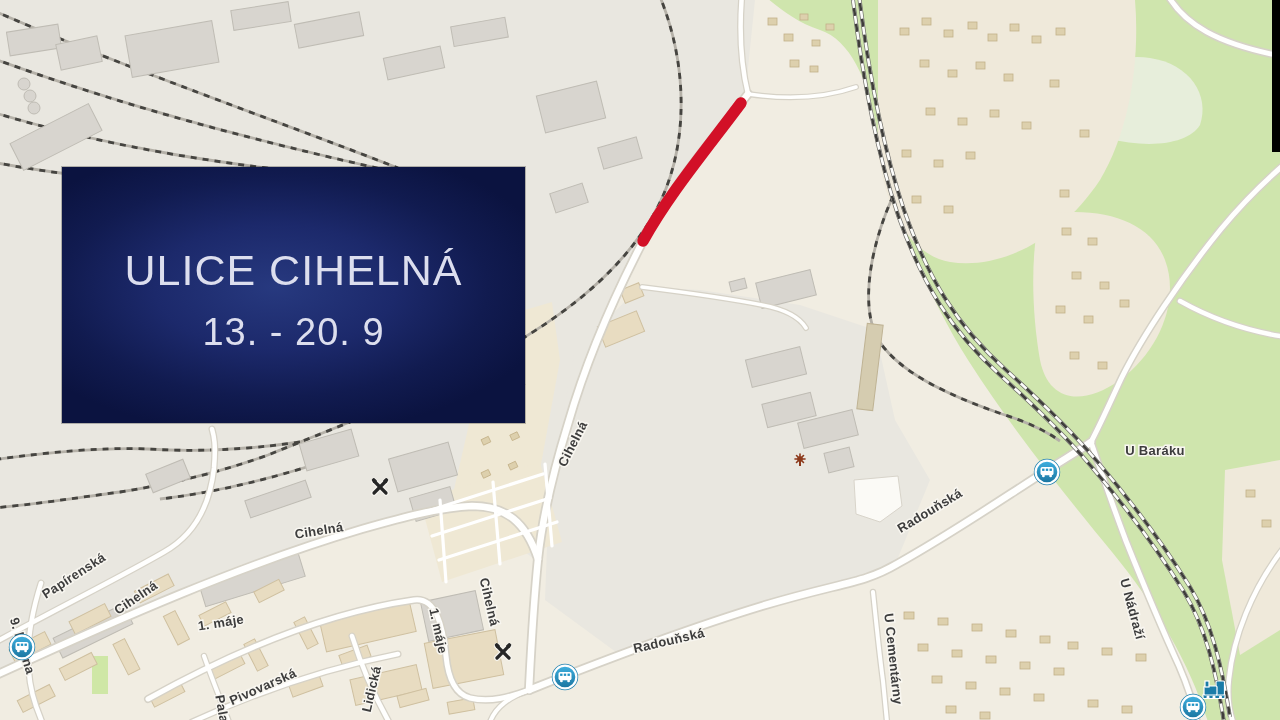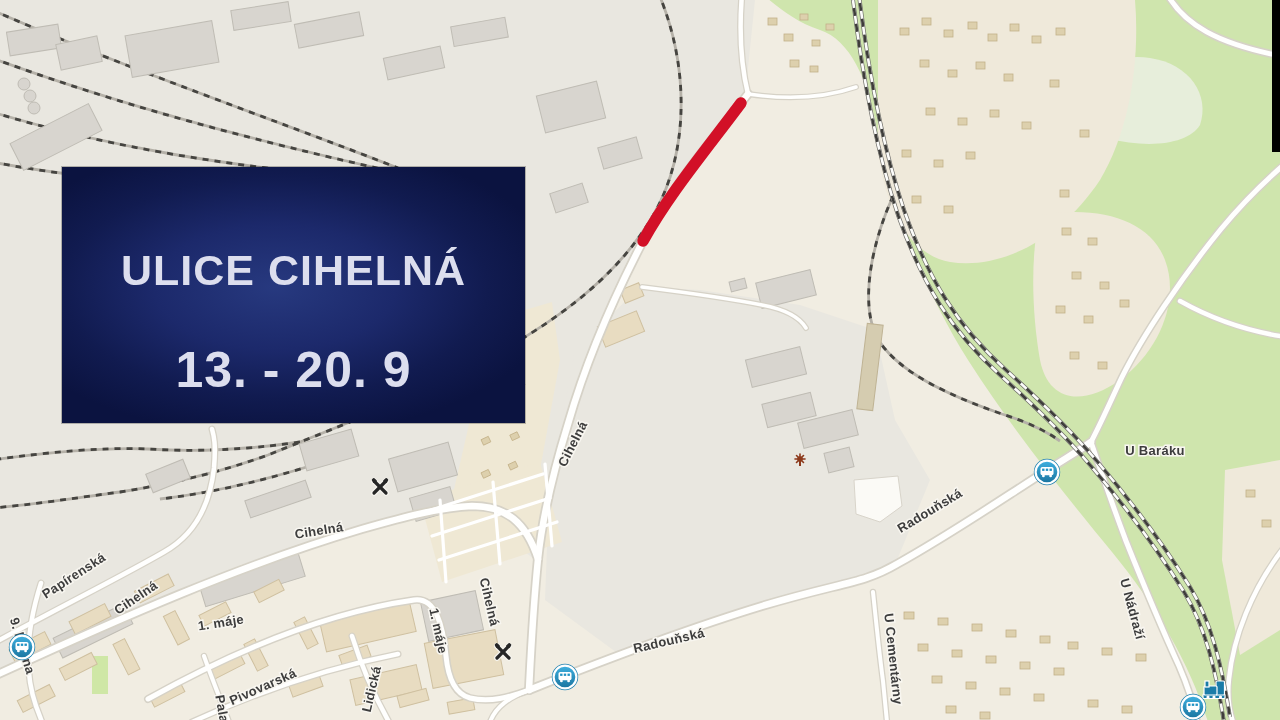--- a/index.html
+++ b/index.html
@@ -6,23 +6,23 @@
   #stage{position:relative;width:1280px;height:720px;overflow:hidden;
          font-family:"Liberation Sans",sans-serif;background:#f1ede2;}
   #mapsvg{position:absolute;left:0;top:0;}
   .street-label{font-family:"Liberation Sans",sans-serif;font-size:13px;font-weight:600;
       fill:#3d3d3d;stroke:#f8f6f0;stroke-width:3px;paint-order:stroke;
       letter-spacing:.3px;text-anchor:middle;}
   .banner{position:absolute;left:62px;top:167px;width:463px;height:256px;
       background:radial-gradient(ellipse 62% 58% at 46% 47%, #27397f 0%, #1c296b 42%, #111b50 74%, #0b1340 100%);
       box-shadow:0 0 0 1px rgba(0,0,0,.25);}
   .banner .line1,.banner .line2{position:absolute;left:0;width:100%;text-align:center;
-      color:#dcdeee;font-weight:700;line-height:1;letter-spacing:1px;}
+      color:#dcdeee;font-weight:400;line-height:1;letter-spacing:1px;}
   .banner .line1{top:82px;font-size:43px;}
-  .banner .line2{top:146px;font-size:50px;margin-top:32px;}
+  .banner .line2{top:146px;font-size:38px;}
   .blackbar{position:absolute;left:1272px;top:0;width:8px;height:152px;background:#000;}
 </style>
 </head>
 <body>
 
 <div id="stage">
 <svg id="mapsvg" width="1280" height="720" viewBox="0 0 1280 720">
   <defs>
     <linearGradient id="busgrad" x1="0" y1="0" x2="0" y2="1">
       <stop offset="0" stop-color="#3fb0e0"></stop>

